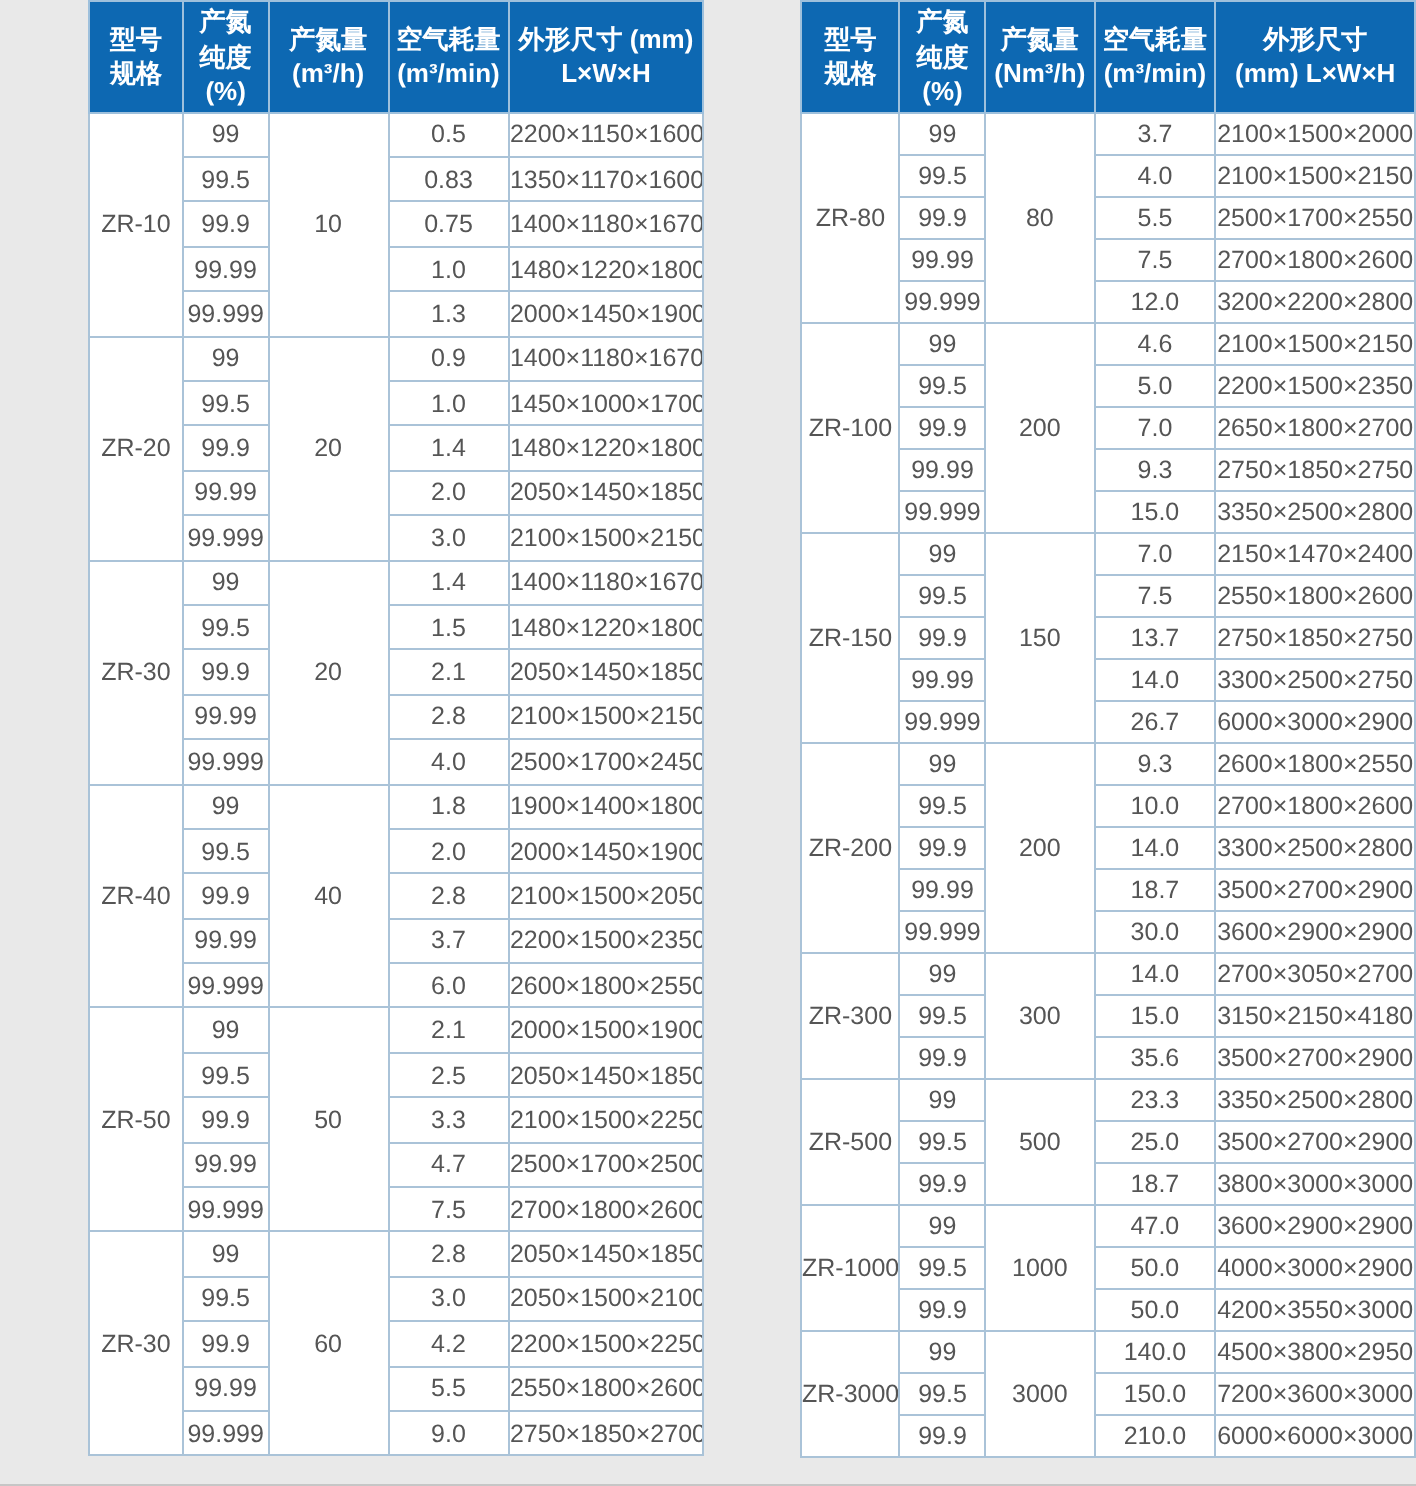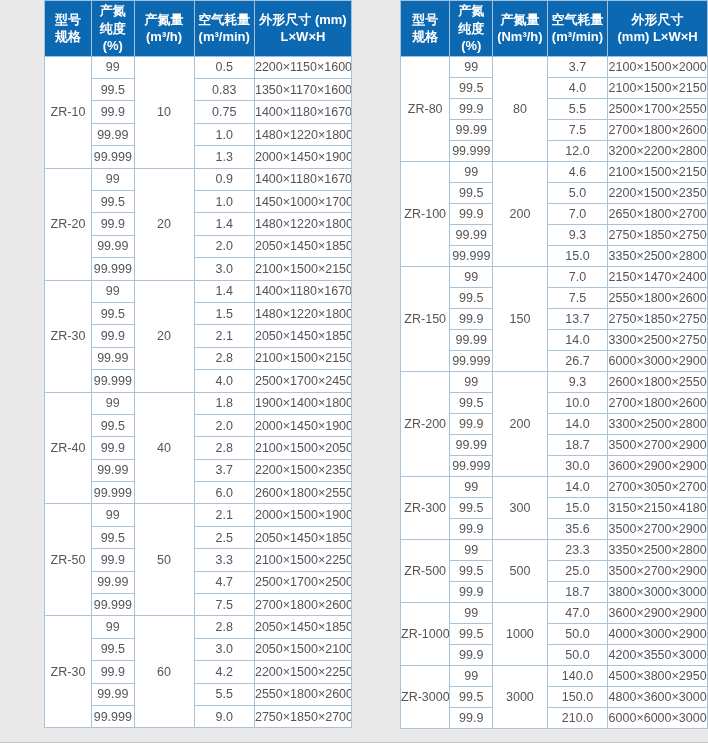--- a/index.html
+++ b/index.html
@@ -427,21 +427,21 @@
         <tr>
           <td rowspan="3">ZR-3000</td>
           <td>99</td>
           <td rowspan="3">3000</td>
           <td>140.0</td>
           <td>4500×3800×2950</td>
         </tr>
         <tr>
           <td>99.5</td>
           <td>150.0</td>
-          <td>4800×3600×3000</td>
+          <td>7200×3600×3000</td>
         </tr>
         <tr>
           <td>99.9</td>
           <td>210.0</td>
           <td>6000×6000×3000</td>
         </tr>
       </tbody>
   </table>
 </div>
 

